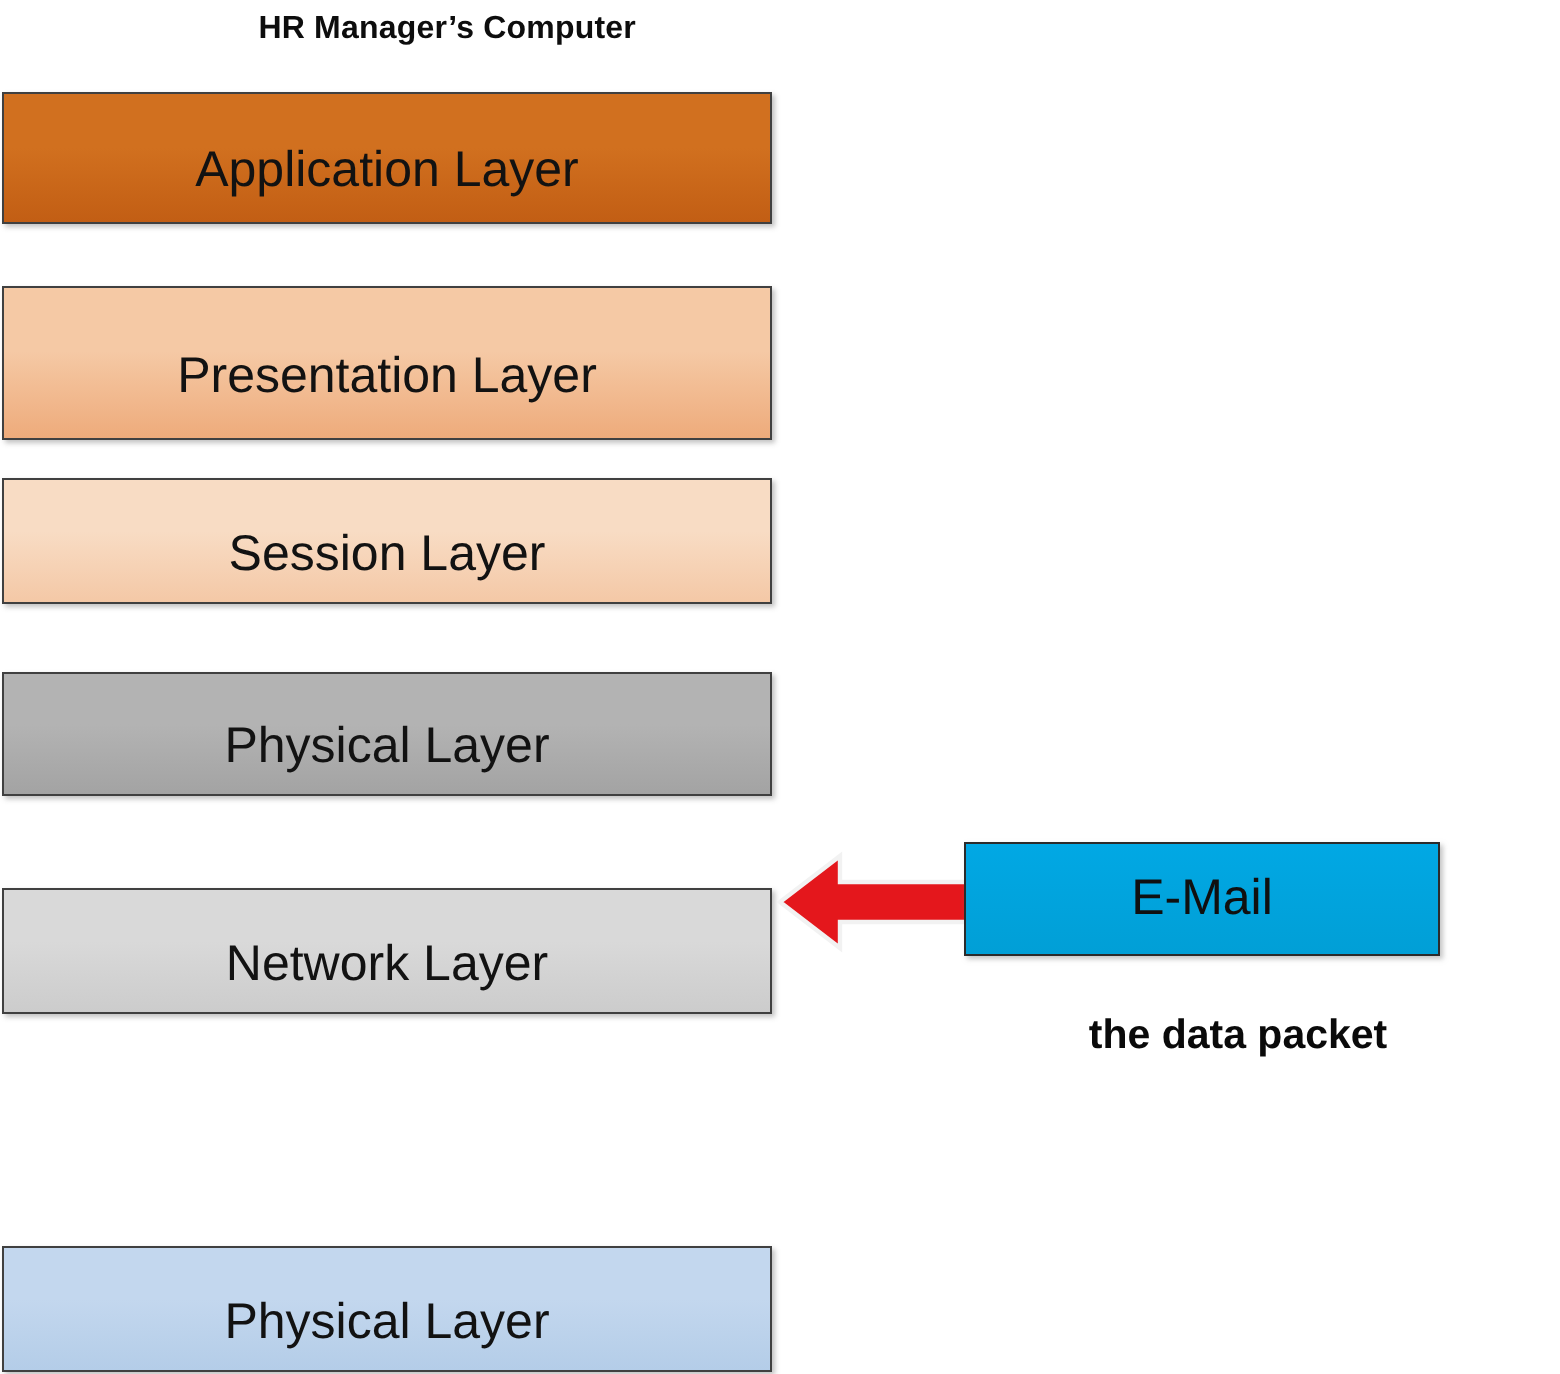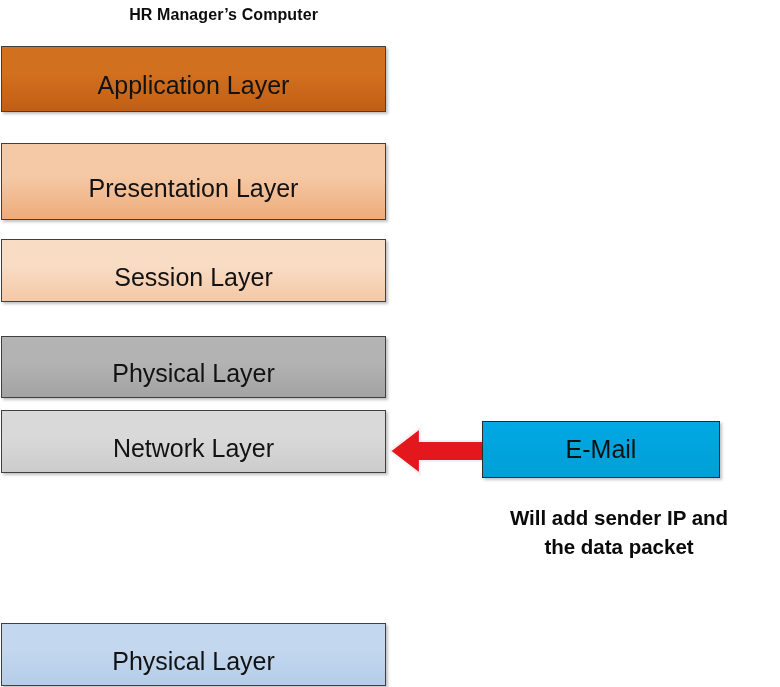--- a/index.html
+++ b/index.html
@@ -61,21 +61,21 @@
     line-height: 1;
     white-space: nowrap;
     margin-top: 13px;
   }
 
   
   .lay-0 { top: 46px;  height: 66px; }
   .lay-1 { top: 143px; height: 77px; }
   .lay-2 { top: 239px; height: 63px; }
   .lay-3 { top: 336px; height: 62px; }
-  .lay-4 { top: 410px; height: 63px; }
+  .lay-4 { top: 444px; height: 63px; }
   .lay-5 { top: 527px; height: 63px; }
   .lay-6 { top: 623px; height: 63px; text-align: center; }
 
   
   .email-box {
     position: absolute;
     left: 482px;
     top: 421px;
     width: 238px;
     height: 57px;
@@ -152,17 +152,16 @@
     <svg width="102" height="54" viewBox="0 0 102 54" xmlns="http://www.w3.org/2000/svg">
       <polygon id="arrow-shape" points="4,27 34,4 34,17 100,17 100,37 34,37 34,50" fill="#e4171c" stroke="#f2f2f2" stroke-width="2.2" stroke-linejoin="miter"></polygon>
     </svg>
   </div>
 
   <div class="email-box" style="background: linear-gradient(rgb(1, 168, 228) 0%, rgb(1, 159, 214) 100%); border-color: rgb(43, 43, 43); color: rgb(16, 16, 16);">
     <span>E-Mail</span>
   </div>
 
   <div class="caption" style="color: rgb(10, 10, 10);">
-    <div>Will add sender IP and</div>
     <div>the data packet</div>
   </div>
 
 </div>
 
 </body></html>

